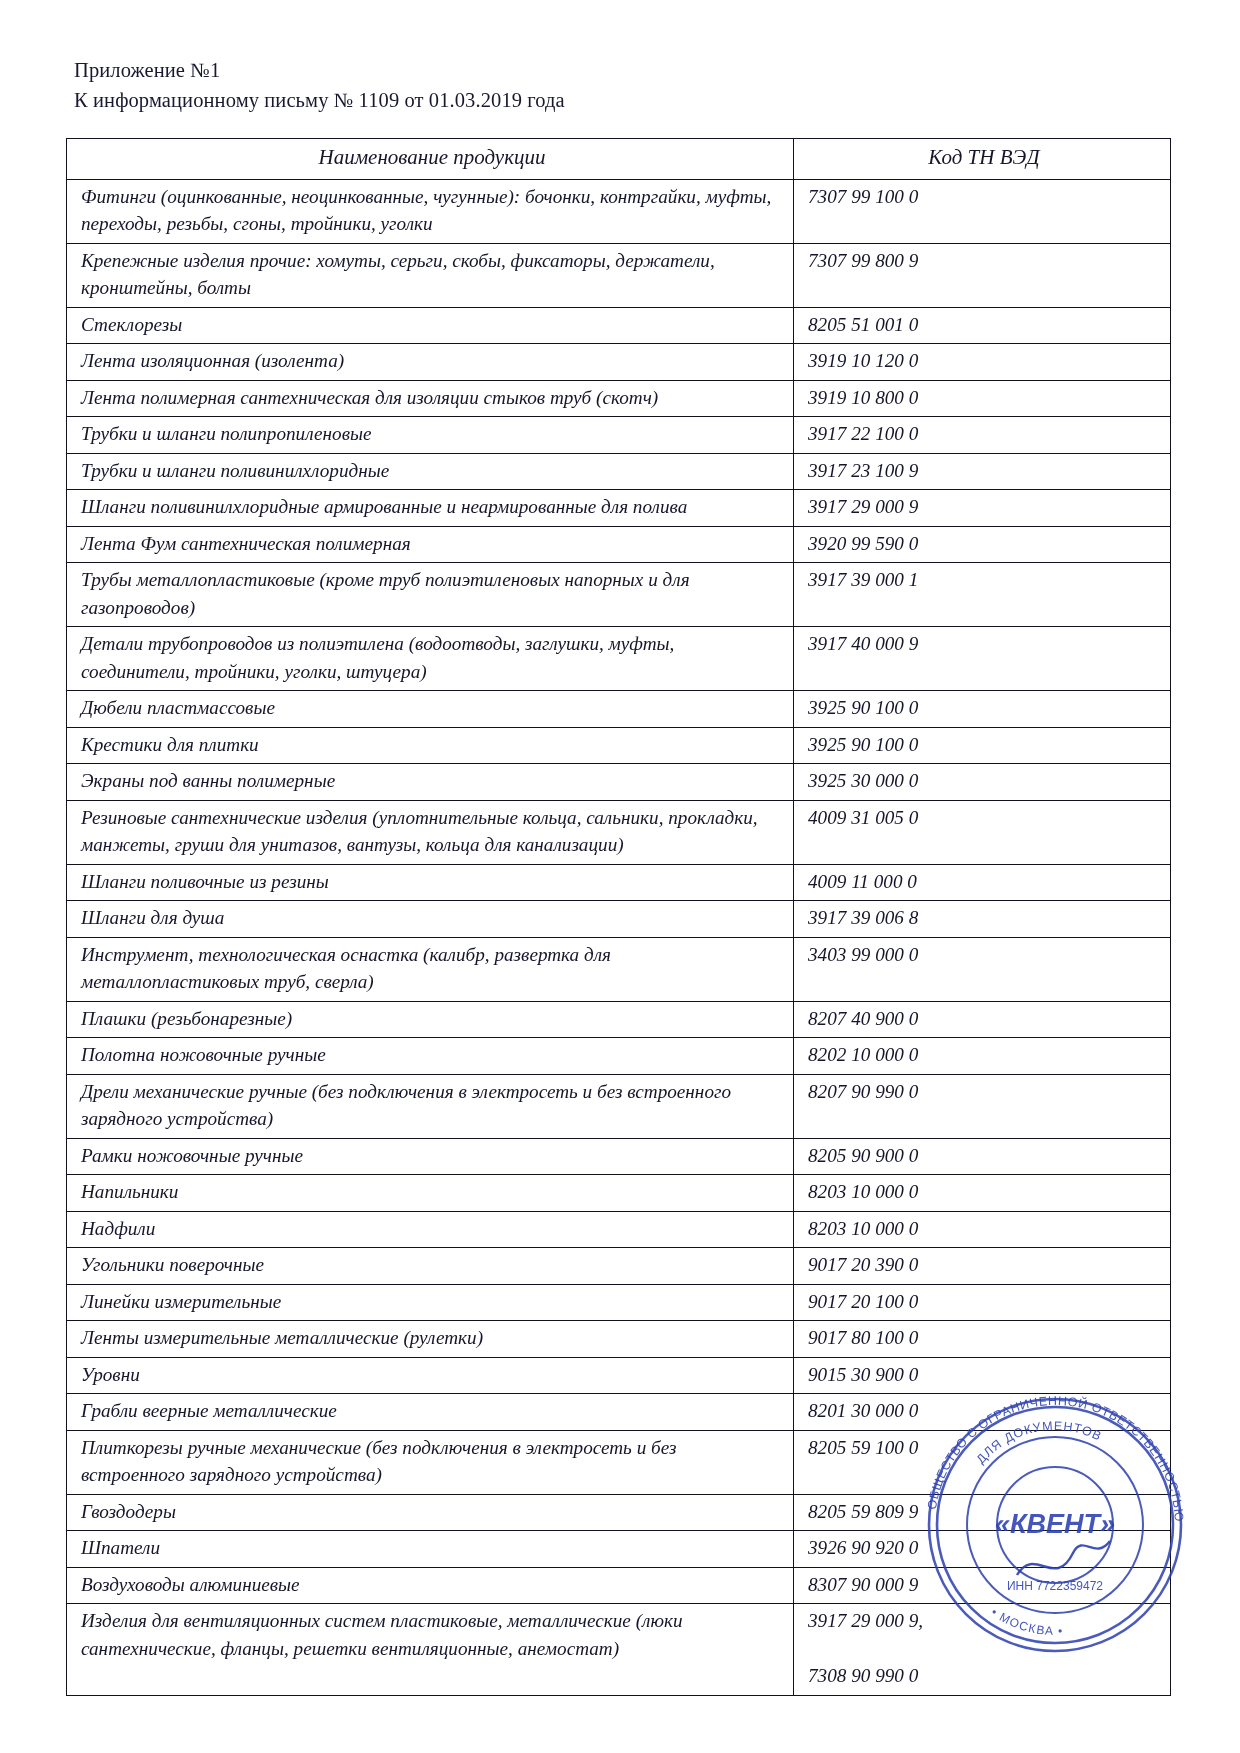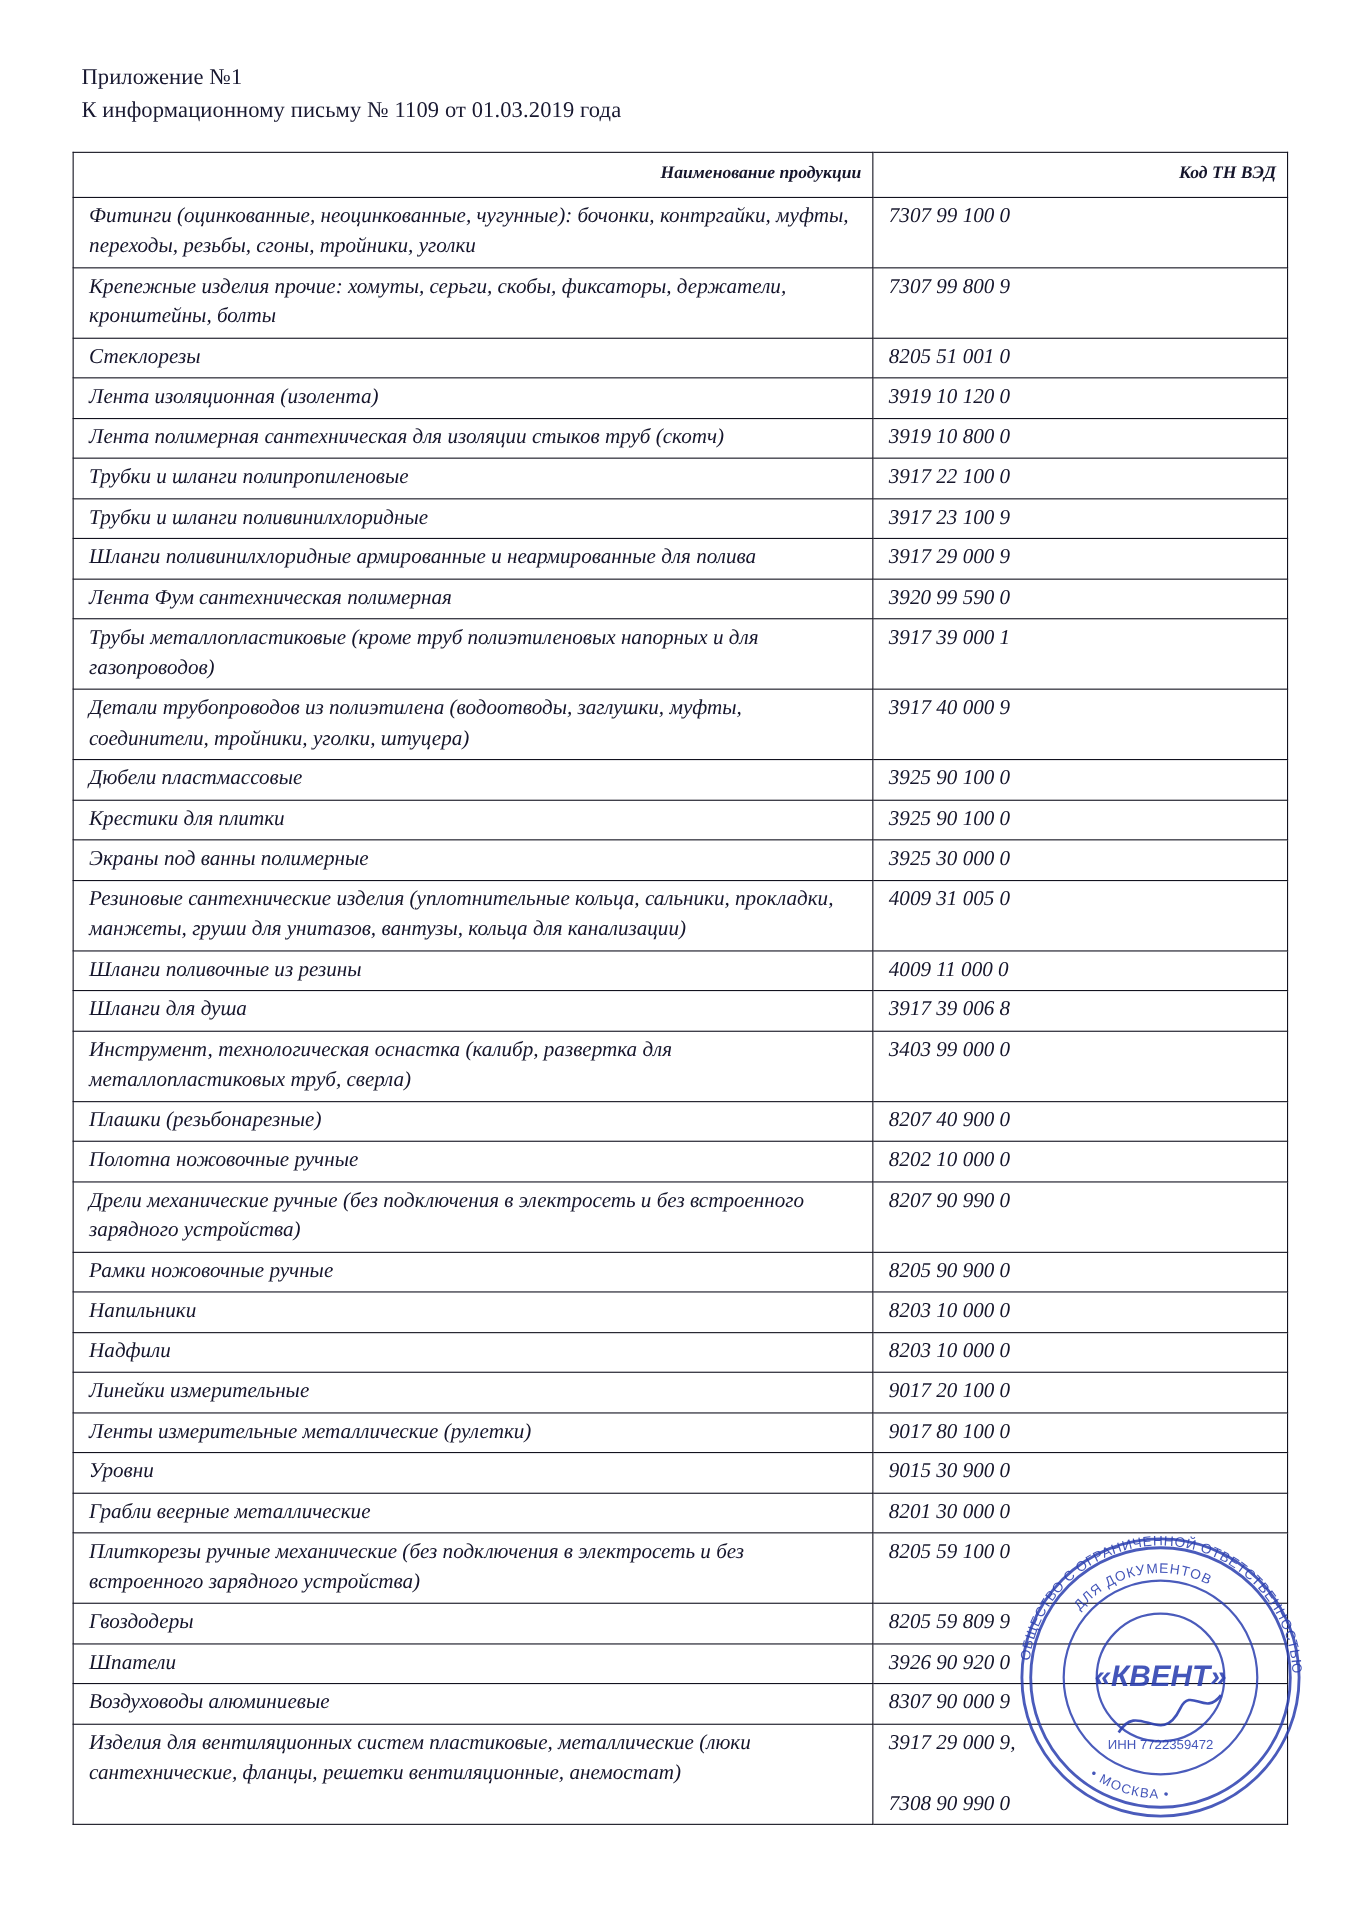--- a/index.html
+++ b/index.html
@@ -48,26 +48,26 @@
     border: 1.2px solid #12121f;
     padding: 3px 10px 5px 14px;
     vertical-align: top;
     font-size: 19.2px;
     line-height: 27.5px;
     font-style: italic;
     font-family: "Liberation Serif", serif;
     color: #15152b;
   }
   table.doc-table th {
-    font-weight: bold;
+    font-weight: normal;
     font-style: italic;
-    font-size: 16px;
+    font-size: 21px;
     padding-top: 5px;
     padding-bottom: 7px;
-    text-align: right;
+    text-align: center;
   }
   col.c-name { width: 727px; }
   col.c-code { width: 377px; }
   td.code, th.code {
     padding-left: 16px;
     white-space: pre-line;
     margin-top: 40px;
   }
   td.name {
     padding-right: 6px;
@@ -194,20 +194,24 @@
           <td class="name">Рамки ножовочные ручные</td>
           <td class="code">8205 90 900 0</td>
         </tr>
         <tr>
           <td class="name">Напильники</td>
           <td class="code">8203 10 000 0</td>
         </tr>
         <tr>
           <td class="name">Надфили</td>
           <td class="code">8203 10 000 0</td>
+        </tr>
+        <tr>
+          <td class="name">Угольники поверочные</td>
+          <td class="code">9017 20 390 0</td>
         </tr>
         <tr>
           <td class="name">Линейки измерительные</td>
           <td class="code">9017 20 100 0</td>
         </tr>
         <tr>
           <td class="name">Ленты измерительные металлические (рулетки)</td>
           <td class="code">9017 80 100 0</td>
         </tr>
         <tr>

